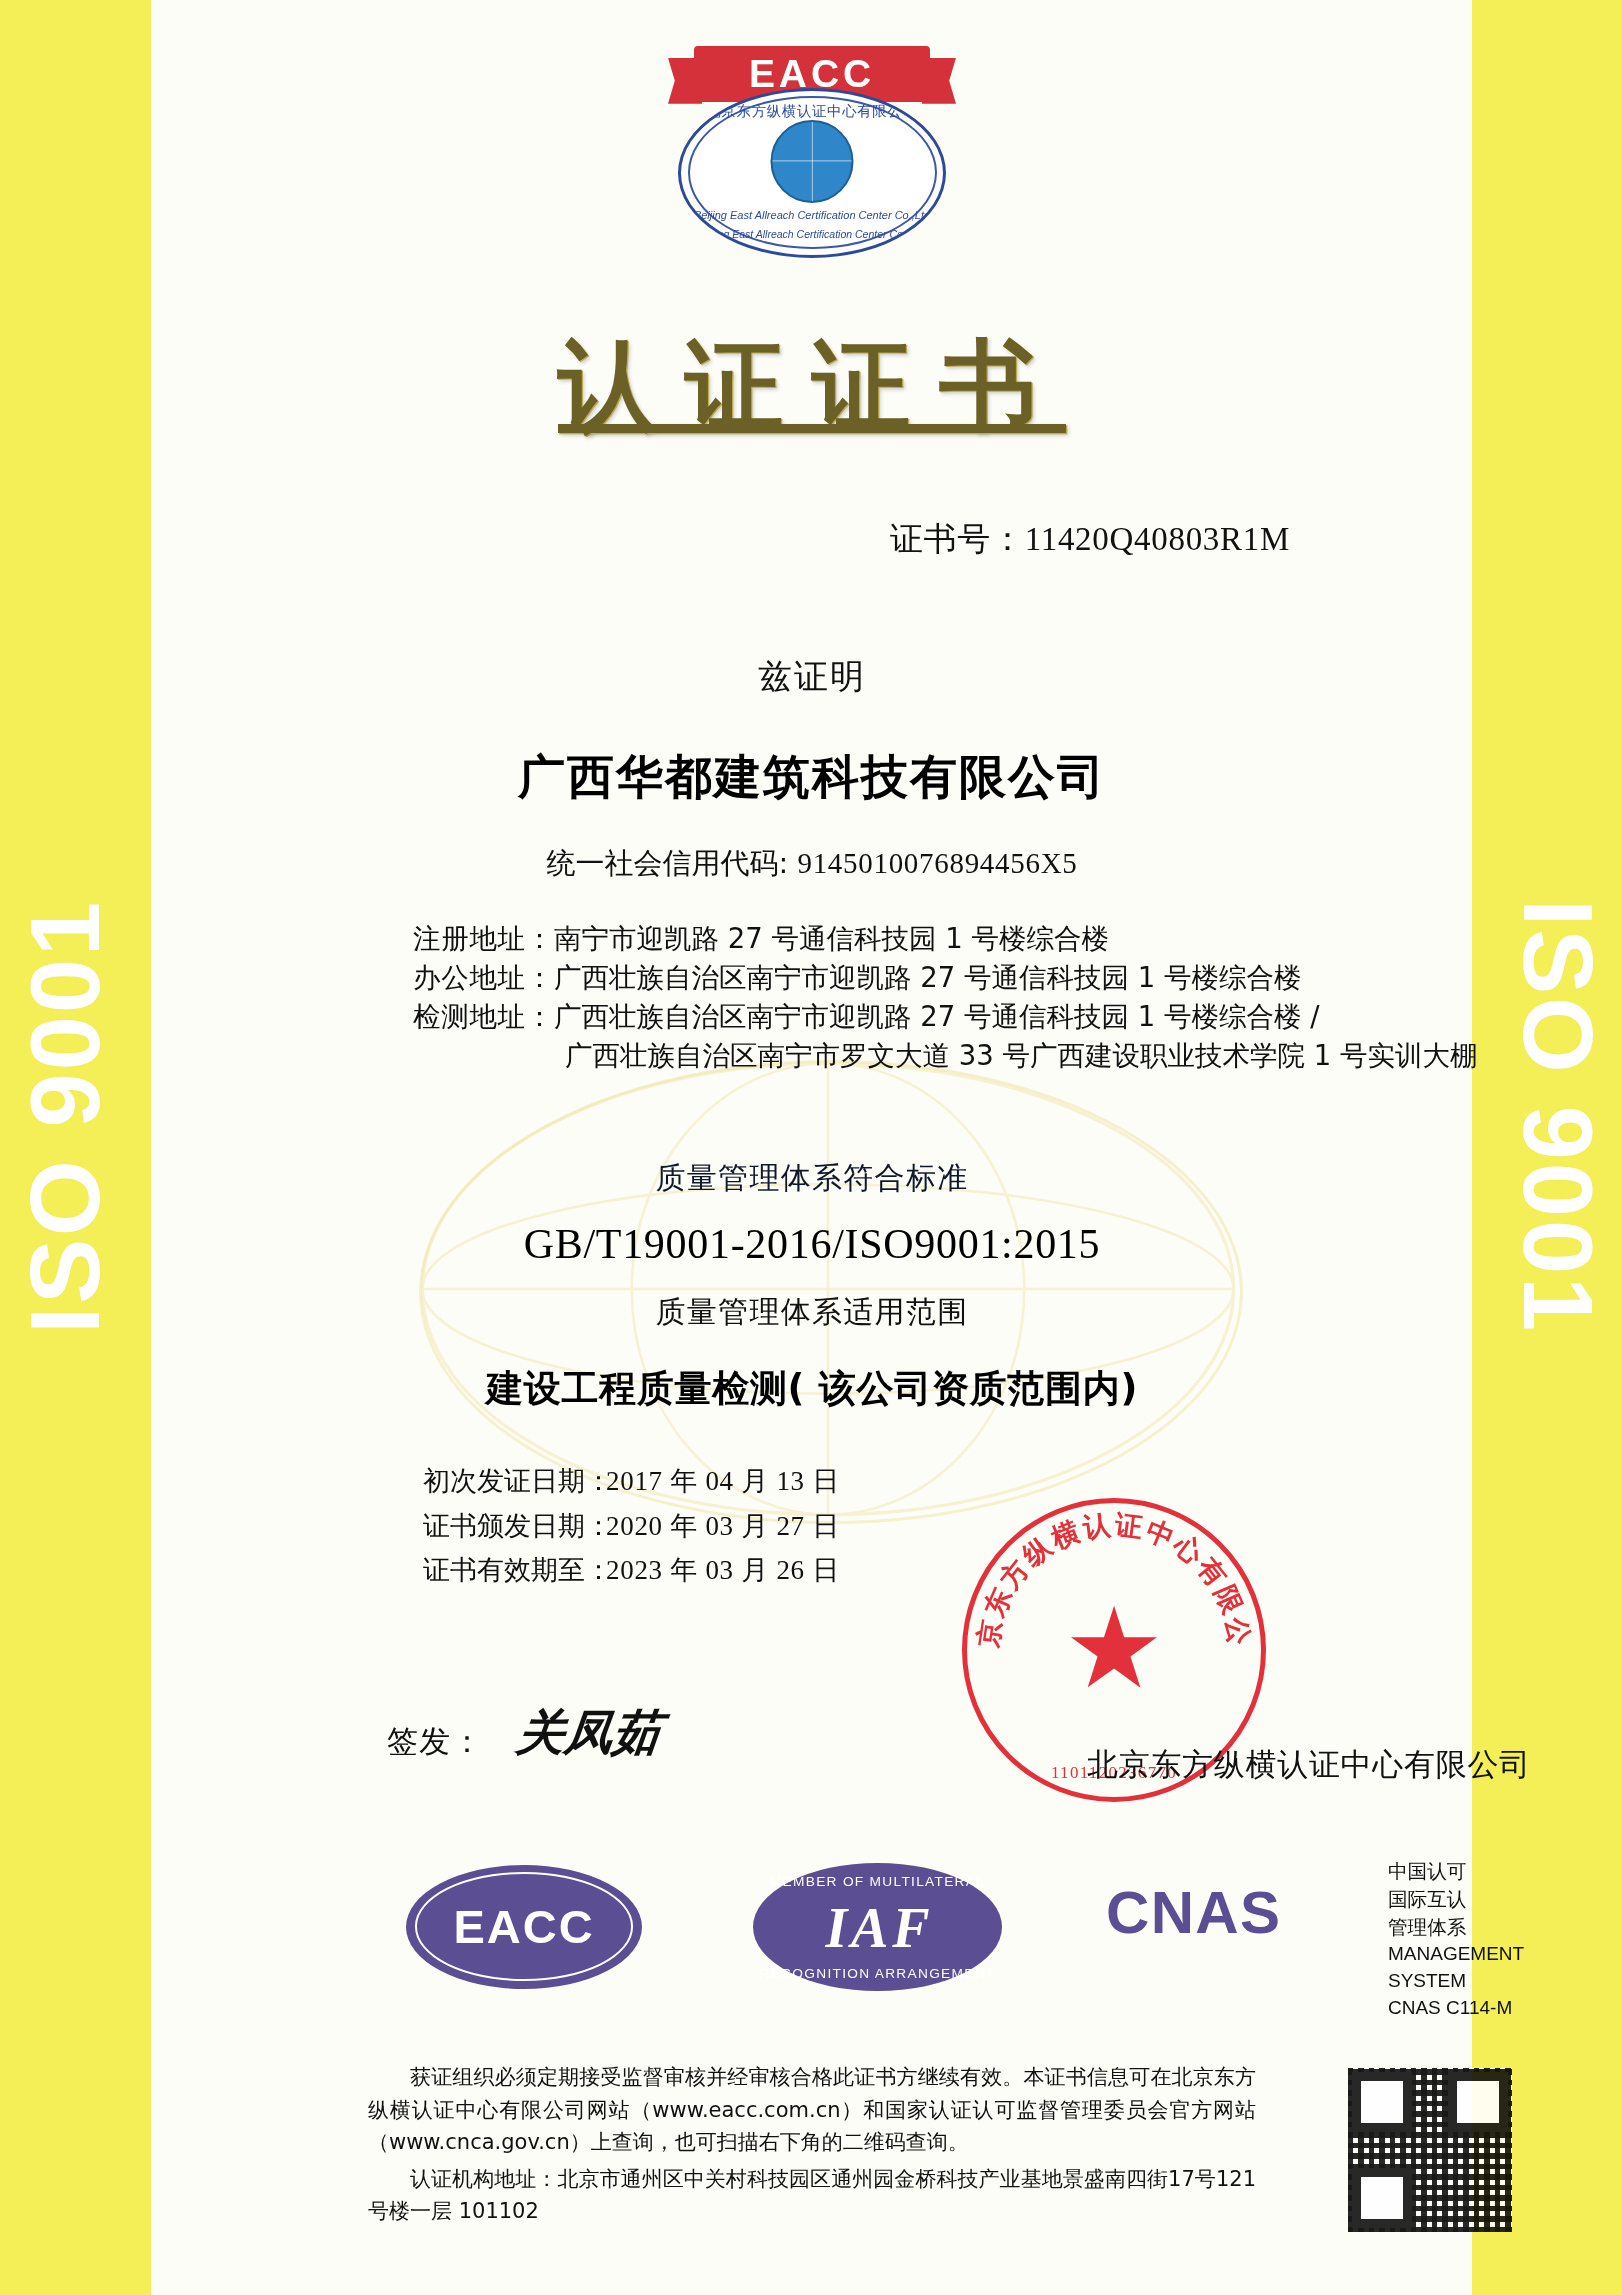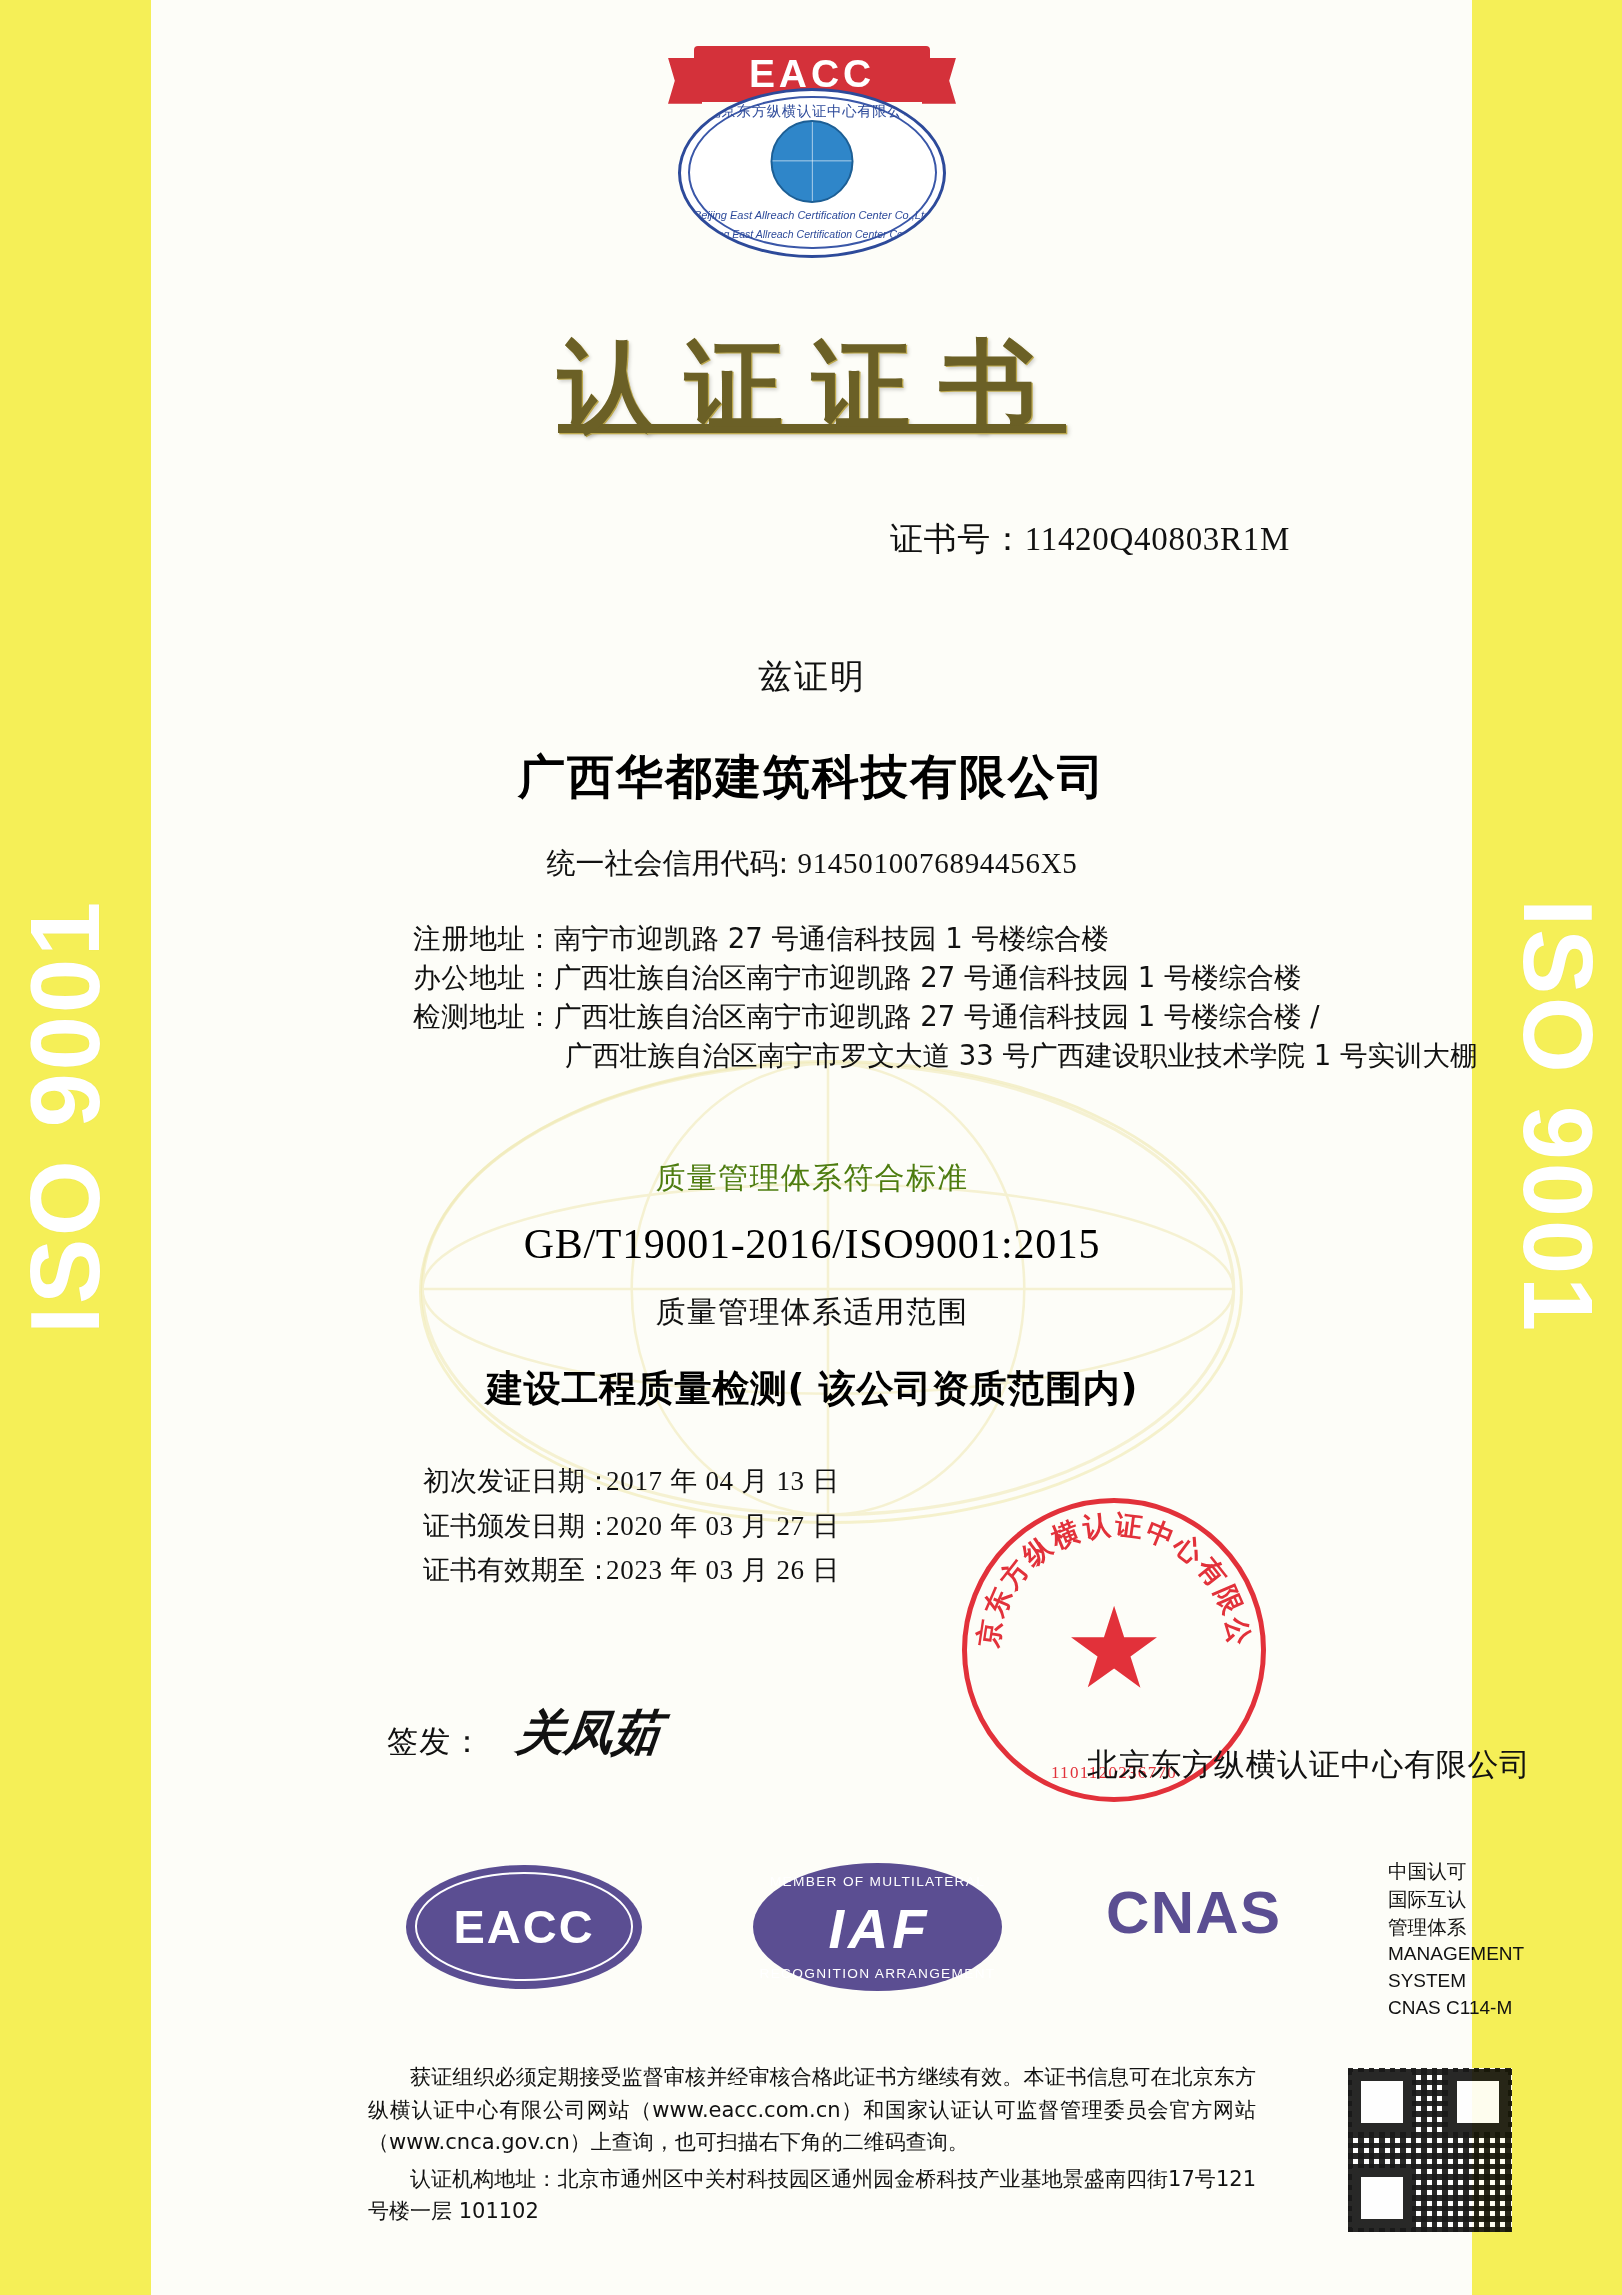--- a/index.html
+++ b/index.html
@@ -273,21 +273,21 @@
     padding-left: 152px;
     white-space: nowrap;
   }
 
   .std-label {
     position: absolute;
     left: 0; right: 0;
     top: 1158px;
     text-align: center;
     font-size: 30px;
-    color: #4d7c0f;
+    color: #0f172a;
     font-family: Liberation Sans, sans-serif;
     letter-spacing: 1.3px;
   }
   .std-value {
     position: absolute;
     left: 0; right: 0;
     top: 1220px;
     text-align: center;
     font-size: 42px;
     color: #000;
@@ -442,20 +442,21 @@
     text-align: center;
     font-family: "Liberation Sans", sans-serif;
   }
   .mark-iaf .big {
     position: absolute;
     left: 4px; right: 0; top: 33px;
     font-size: 56px;
     font-weight: bold;
     font-style: italic;
     letter-spacing: 3.9px;
+    font-family: Liberation Serif, serif;
   }
   .mark-iaf .top, .mark-iaf .bot {
     position: absolute;
     left: 0; right: 0;
     font-size: 13.7px;
     letter-spacing: 1.3px;
   }
   .mark-iaf .top { top: 10.5px; }
   .mark-iaf .bot { bottom: 10.5px; }
   .mark-cnas {

